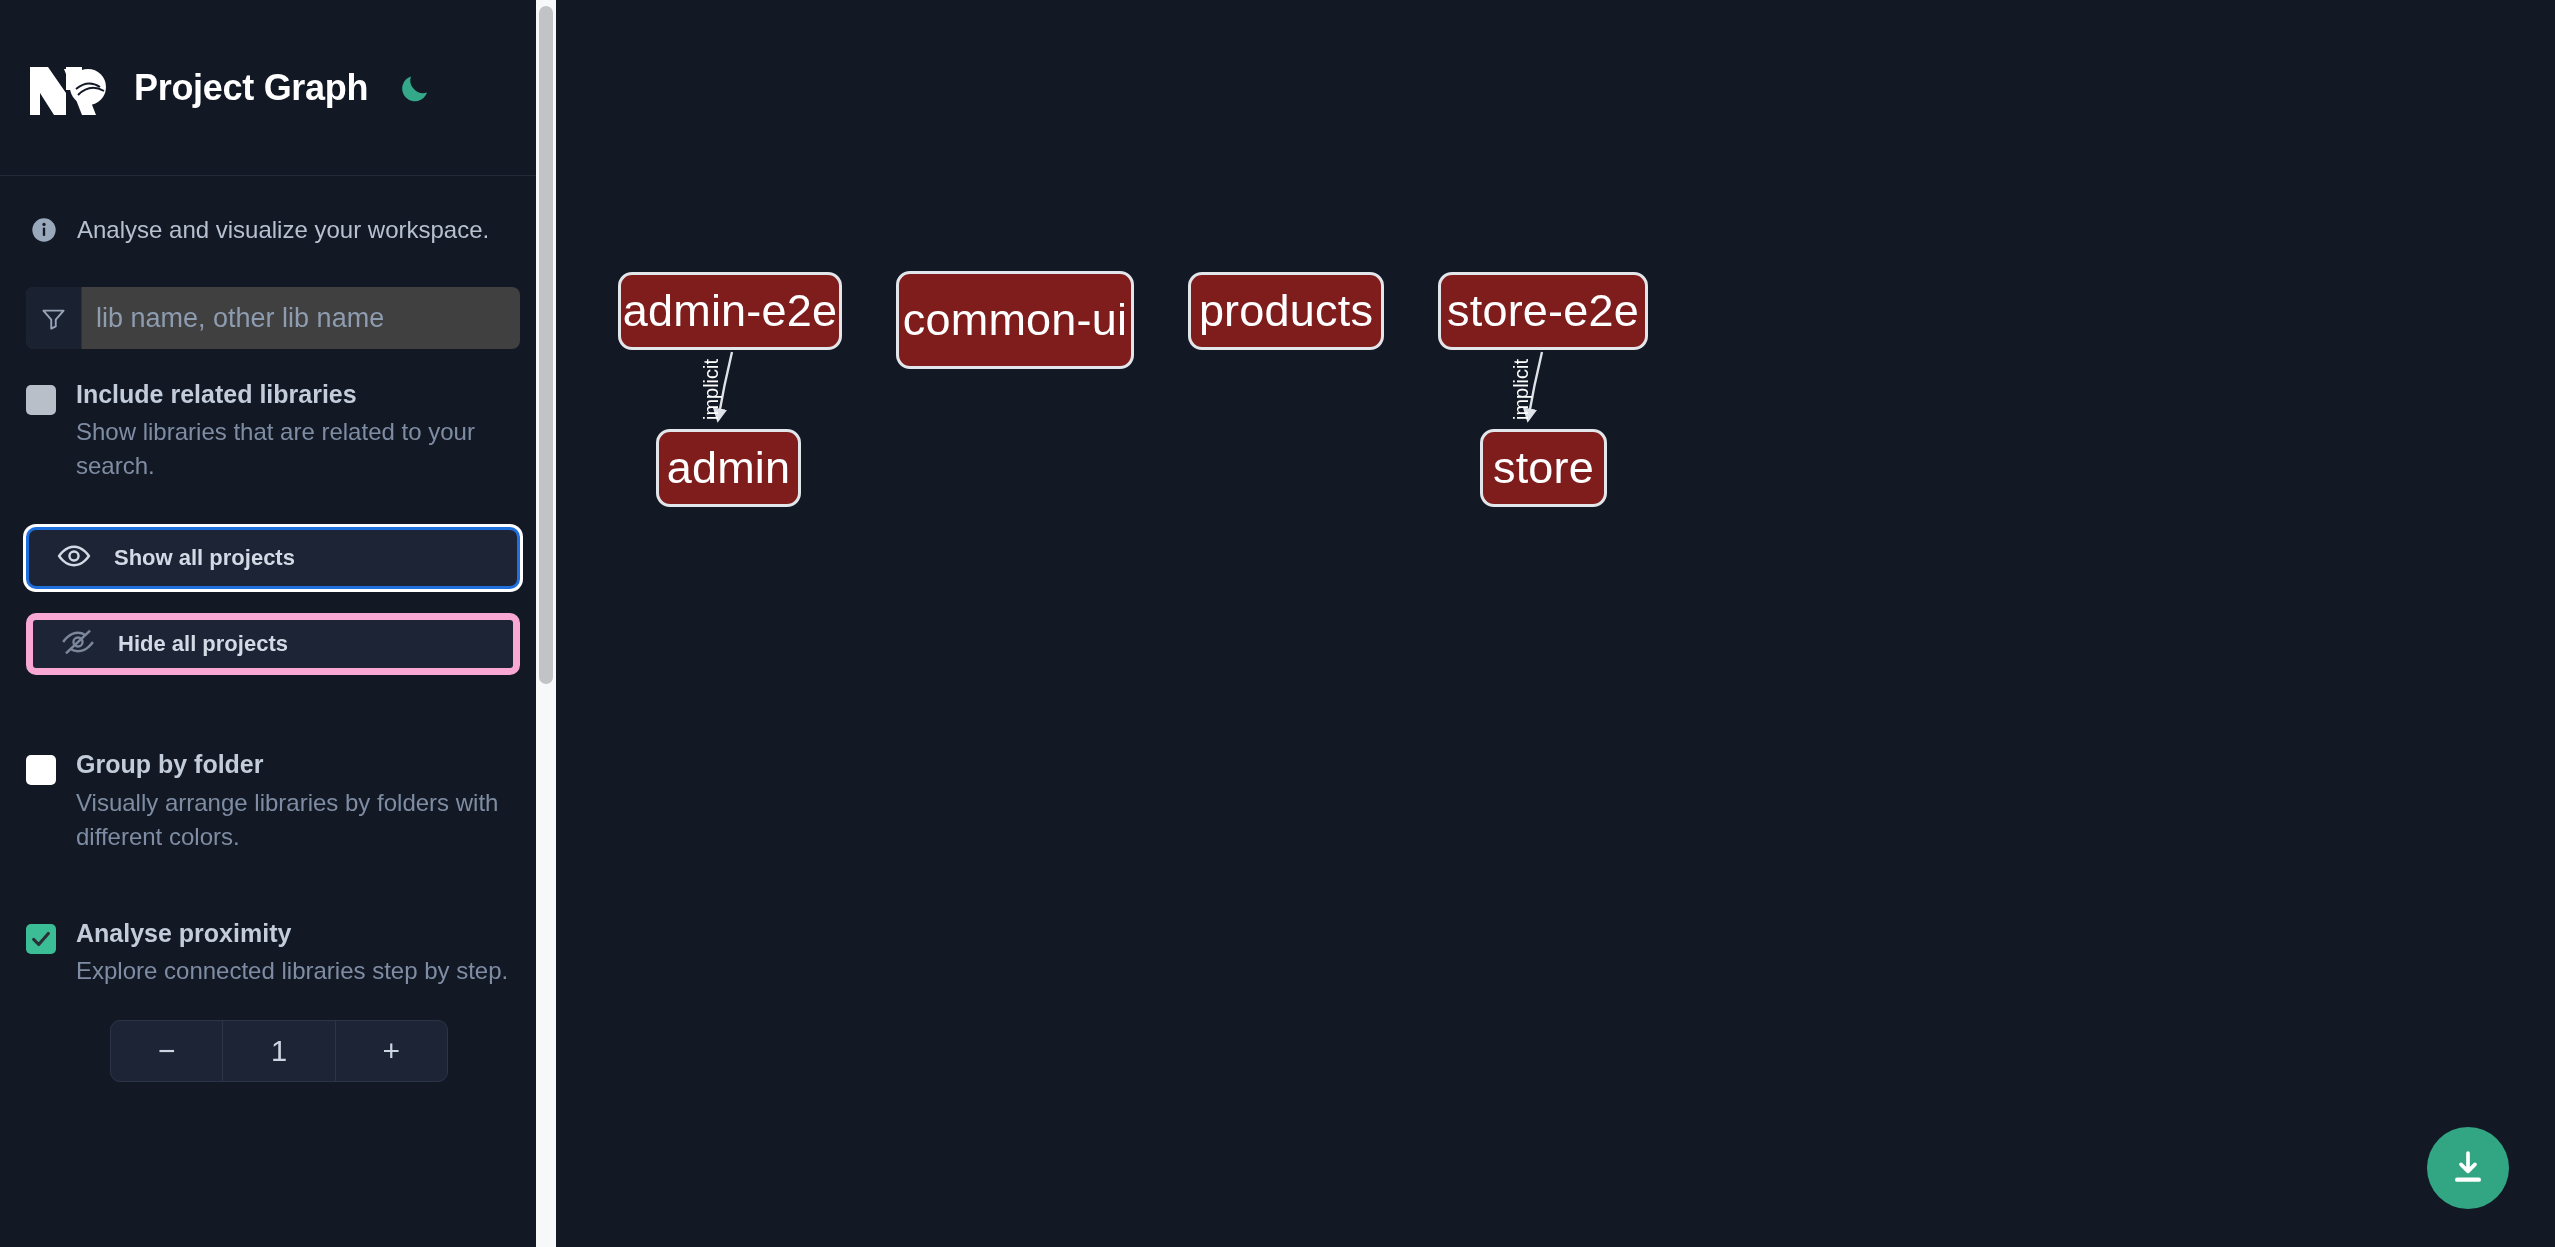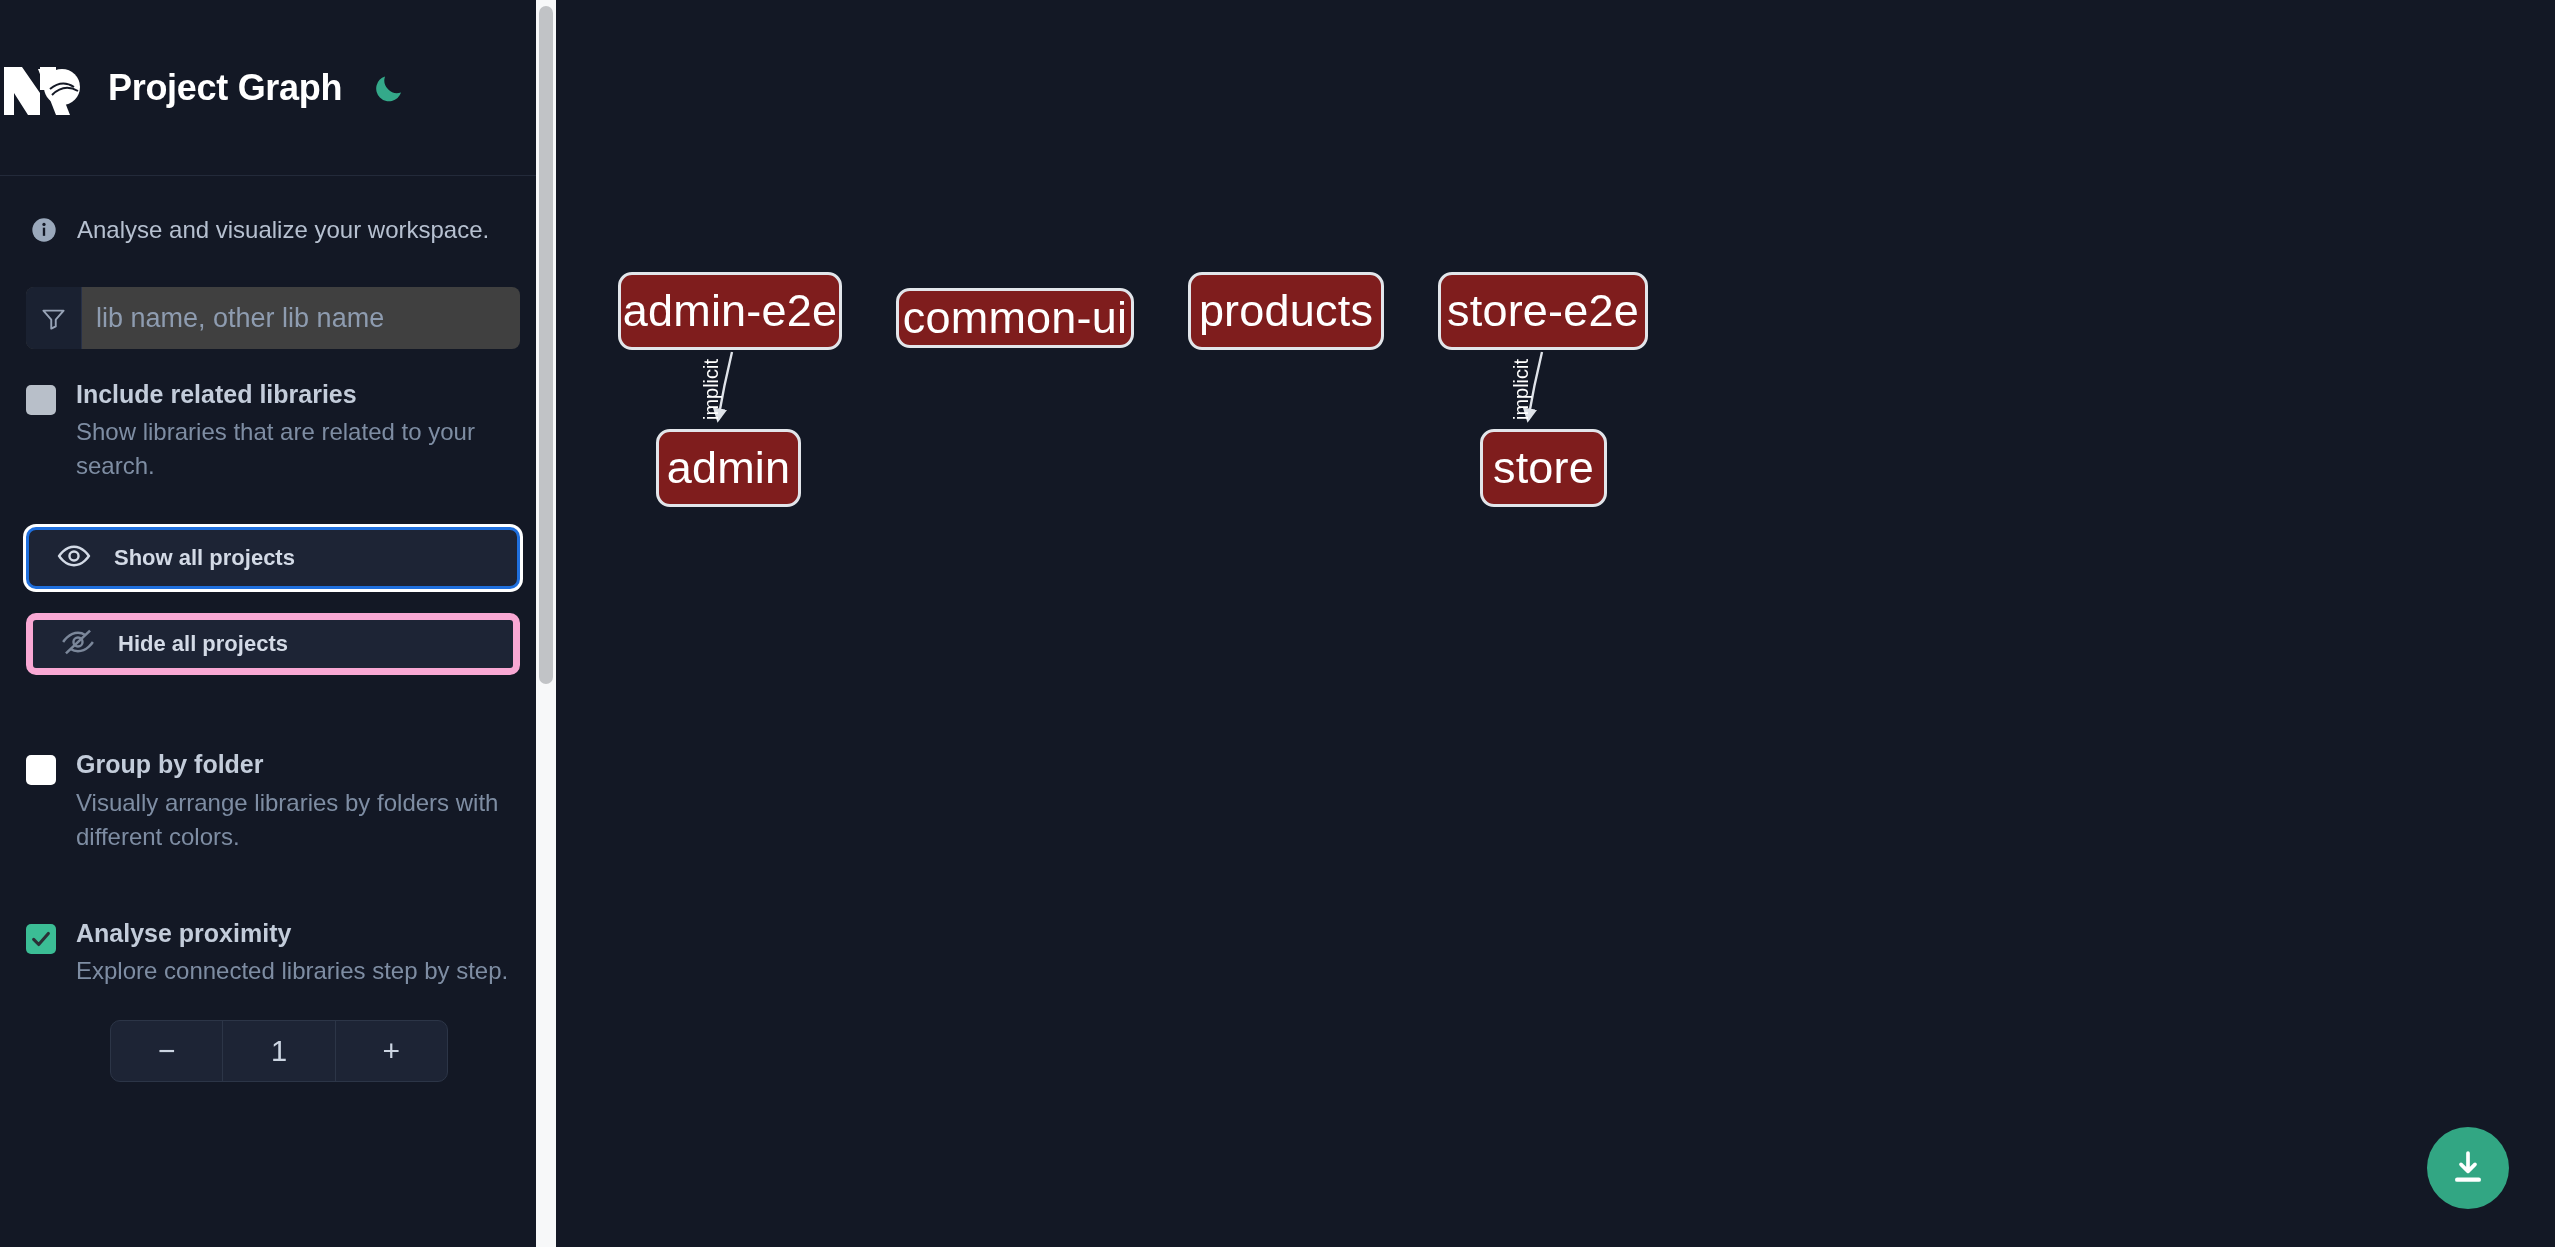--- a/index.html
+++ b/index.html
@@ -15,20 +15,21 @@
   #sidebar {
     position:relative;
     width:556px; height:1247px;
     background:#131825;
     flex:0 0 556px;
     overflow:hidden;
   }
   .sb-header {
     height:176px;
     display:flex; align-items:center;
+    padding-left:26px;
     border-bottom:1px solid #232a3a;
   }
   .nx-logo { width:84px; height:62px; flex:0 0 84px; margin-right:24px; }
   .app-title {
     font-size:36px; font-weight:700; color:#ffffff;
     letter-spacing:-0.3px;
     margin-right:30px;
     white-space:nowrap;
   }
   .moon-icon { width:34px; height:34px; flex:0 0 34px; cursor:pointer; }
@@ -299,21 +300,21 @@
         </marker>
       </defs>
       <path d="M 176 352 Q 168 385 162 420" stroke="#dfe3e9" stroke-width="2.4" fill="none" marker-end="url(#arrow)"></path>
       <path d="M 986 352 Q 978 385 972 420" stroke="#dfe3e9" stroke-width="2.4" fill="none" marker-end="url(#arrow)"></path>
     </svg>
 
     <div class="edge-label" style="left:110px; top:378px; width:90px; text-align:center;">implicit</div>
     <div class="edge-label" style="left:920px; top:378px; width:90px; text-align:center;">implicit</div>
 
     <div class="node" style="left:62px; top:272px; width:224px; height:78px;">admin-e2e</div>
-    <div class="node" style="left:340px; top:288px; width:238px; height:60px;">common-ui</div>
+    <div class="node" style="left:340px; top:271px; width:238px; height:98px;">common-ui</div>
     <div class="node" style="left:632px; top:272px; width:196px; height:78px;">products</div>
     <div class="node" style="left:882px; top:272px; width:210px; height:78px;">store-e2e</div>
     <div class="node" style="left:100px; top:429px; width:145px; height:78px;">admin</div>
     <div class="node" style="left:924px; top:429px; width:127px; height:78px;">store</div>
 
     <button class="fab">
       <svg viewBox="0 0 24 24">
         <path d="M12 3v11M12 14l-4.2-4.2M12 14l4.2-4.2" fill="none" stroke="#ffffff" stroke-width="2.2" stroke-linecap="round" stroke-linejoin="round"></path>
         <line x1="5.5" y1="19" x2="18.5" y2="19" stroke="#ffffff" stroke-width="2.6" stroke-linecap="round"></line>
       </svg>

